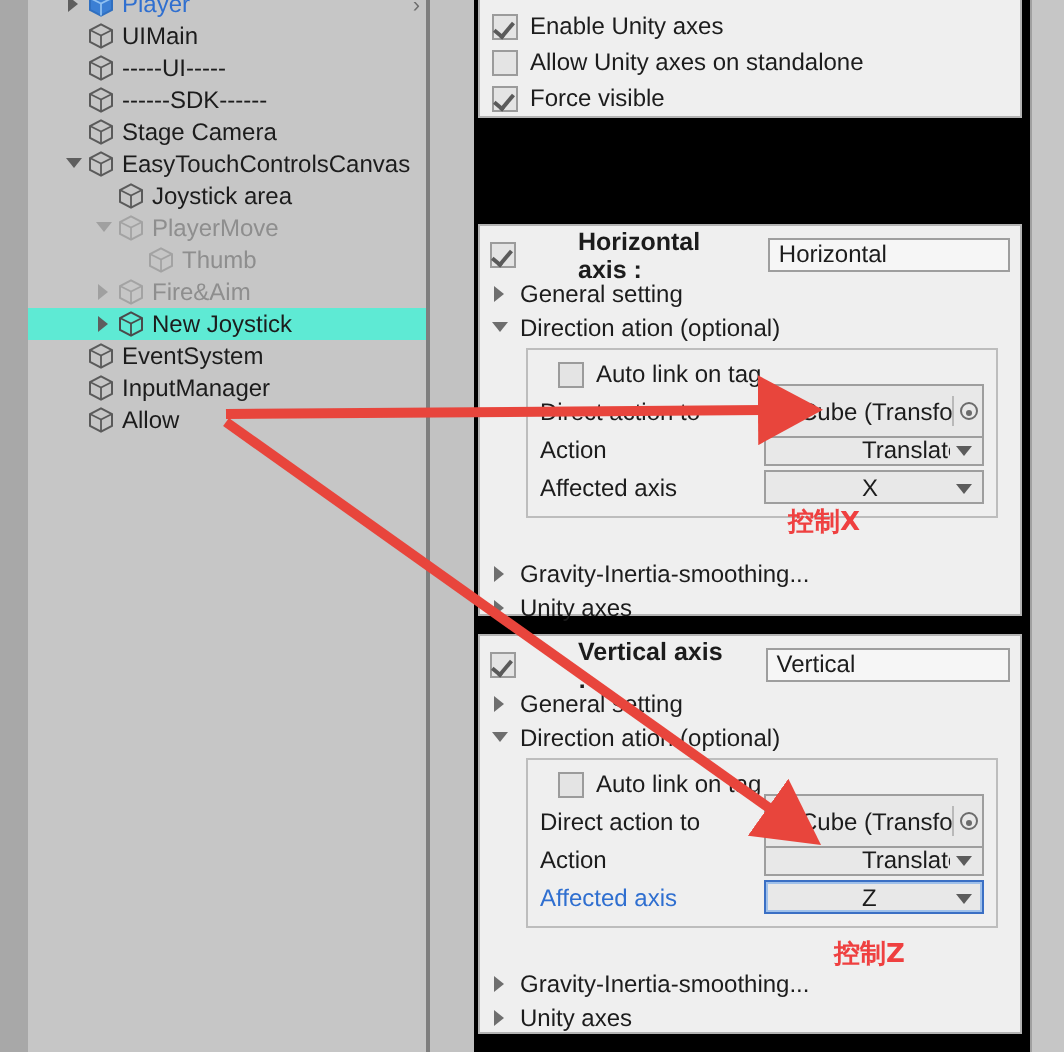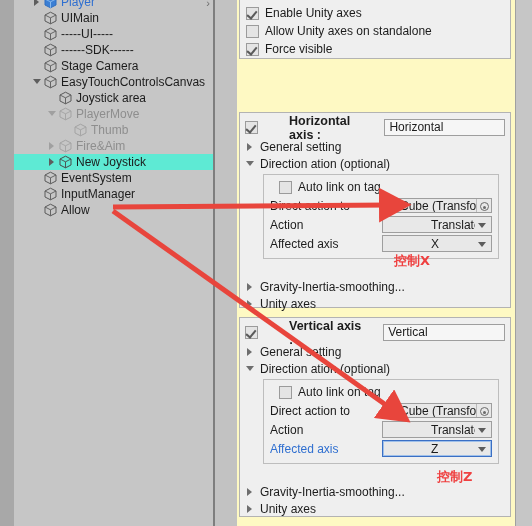--- a/index.html
+++ b/index.html
@@ -81,21 +81,21 @@
   }
   #player-arrow {
     position: absolute; right: 6px; top: 1px;
     font-size: 11px; color: #6d6d6d;
   }
 
   
   #inspector {
     position: absolute; left: 237px; top: 0;
     width: 278px; height: 526px;
-    background: #fef9c3;
+    background: #000000;
     font-size: 12px;
     color: #1c1c1c;
   }
   #right-strip {
     position: absolute; left: 515px; top: 0; width: 17px; height: 526px;
     background: #c6c6c6;
   }
   #right-strip-edge {
     position: absolute; left: 515px; top: 0; width: 1px; height: 526px;
     background: #a0a0a0;
@@ -195,24 +195,24 @@
   .fieldrow {
     display: flex; align-items: center;
     height: 19px;
     font-size: 12px;
   }
   .fieldrow .flabel { width: 112px; }
   .fieldrow .flabel.blue { color: #2f6fd0; }
 
   .objfield {
     flex: 1;
-    height: 15px;
+    height: 27px;
     border: 1px solid #9e9e9e;
     background: #e8e8e8;
-    display: flex; align-items: flex-start;
+    display: flex; align-items: center;
     font-size: 12px;
     overflow: hidden;
     position: relative;
     padding-left: 2px;
   }
   .objfield .objname {
     flex: 1;
     white-space: nowrap; overflow: hidden;
     margin-left: 2px;
   }
@@ -615,21 +615,21 @@
       <div class="foldrow" style="margin-top:19px;">
         <span class="tri closed"></span>
         <span>Gravity-Inertia-smoothing...</span>
       </div>
       <div class="foldrow">
         <span class="tri closed"></span>
         <span>Unity axes</span>
       </div>
     </div>
 
-    <span class="cn-note" style="left:200px; top:468px;">控制Z</span>
+    <span class="cn-note" style="left:180px; top:468px;">控制Z</span>
 
   </div>
 
   <div id="right-strip"></div>
   <div id="right-strip-edge"></div>
 
   <svg id="annot" viewBox="0 0 532 526">
     <defs>
       <marker id="ahead" markerWidth="7" markerHeight="7" refX="2.2" refY="3.5" orient="auto">
         <path d="M0,0 L6.5,3.5 L0,7 Z" fill="#e8453c"></path>

